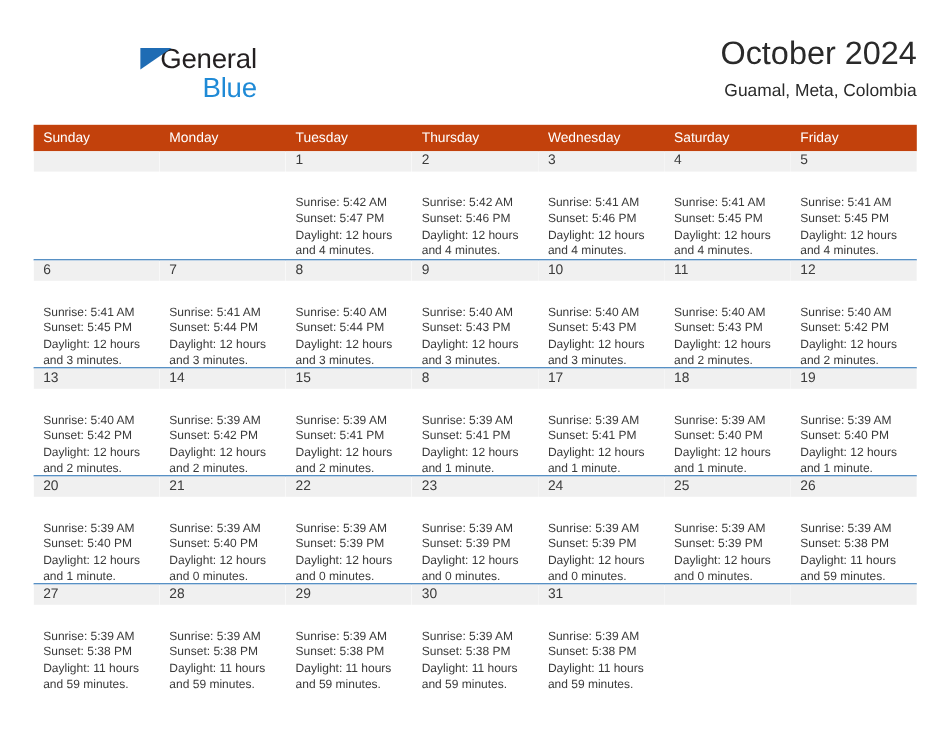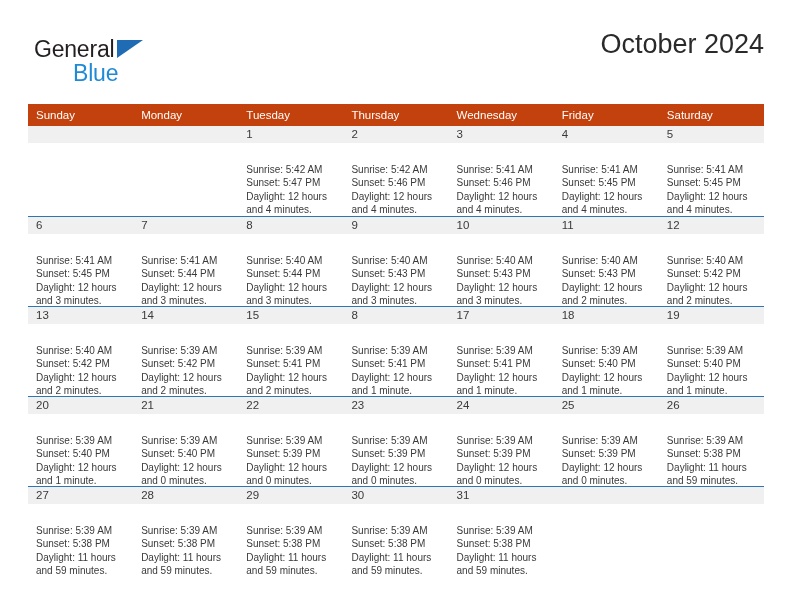--- a/index.html
+++ b/index.html
@@ -28,20 +28,21 @@
     right: 28px;
     height: 64px;
   }
 
   .brand {
     position: absolute;
     left: 6px;
     top: 8px;
     width: 180px;
     height: 56px;
+    text-align: right;
   }
   .brand-row1 {
     position: relative;
     height: 26px;
     line-height: 26px;
     font-size: 23px;
     color: #231f20;
     letter-spacing: -0.2px;
     white-space: nowrap;
   }
@@ -148,33 +149,34 @@
     <div class="brand">
       <div class="brand-row1">
         <span>General</span>
         <span class="brand-tri"></span>
       </div>
       <div class="brand-row2">Blue</div>
     </div>
 
     <div class="title-block">
       <div class="cal-title">October 2024</div>
+      <div class="cal-subtitle">Guamal, Meta, Colombia</div>
     </div>
 
   </div>
 
   <div class="calendar">
     <div class="weekday-header" id="weekday-header">
         <div class="wd">Sunday</div>
         <div class="wd">Monday</div>
         <div class="wd">Tuesday</div>
         <div class="wd">Thursday</div>
         <div class="wd">Wednesday</div>
+        <div class="wd">Saturday</div>
         <div class="wd">Friday</div>
-        <div class="wd">Saturday</div>
       </div>
     <div id="calendar-body">
         <div class="week-row first">
           <div class="day-cell empty">
             <div class="daynum-band"></div>
           </div>
           <div class="day-cell empty">
             <div class="daynum-band"></div>
           </div>
           <div class="day-cell">

